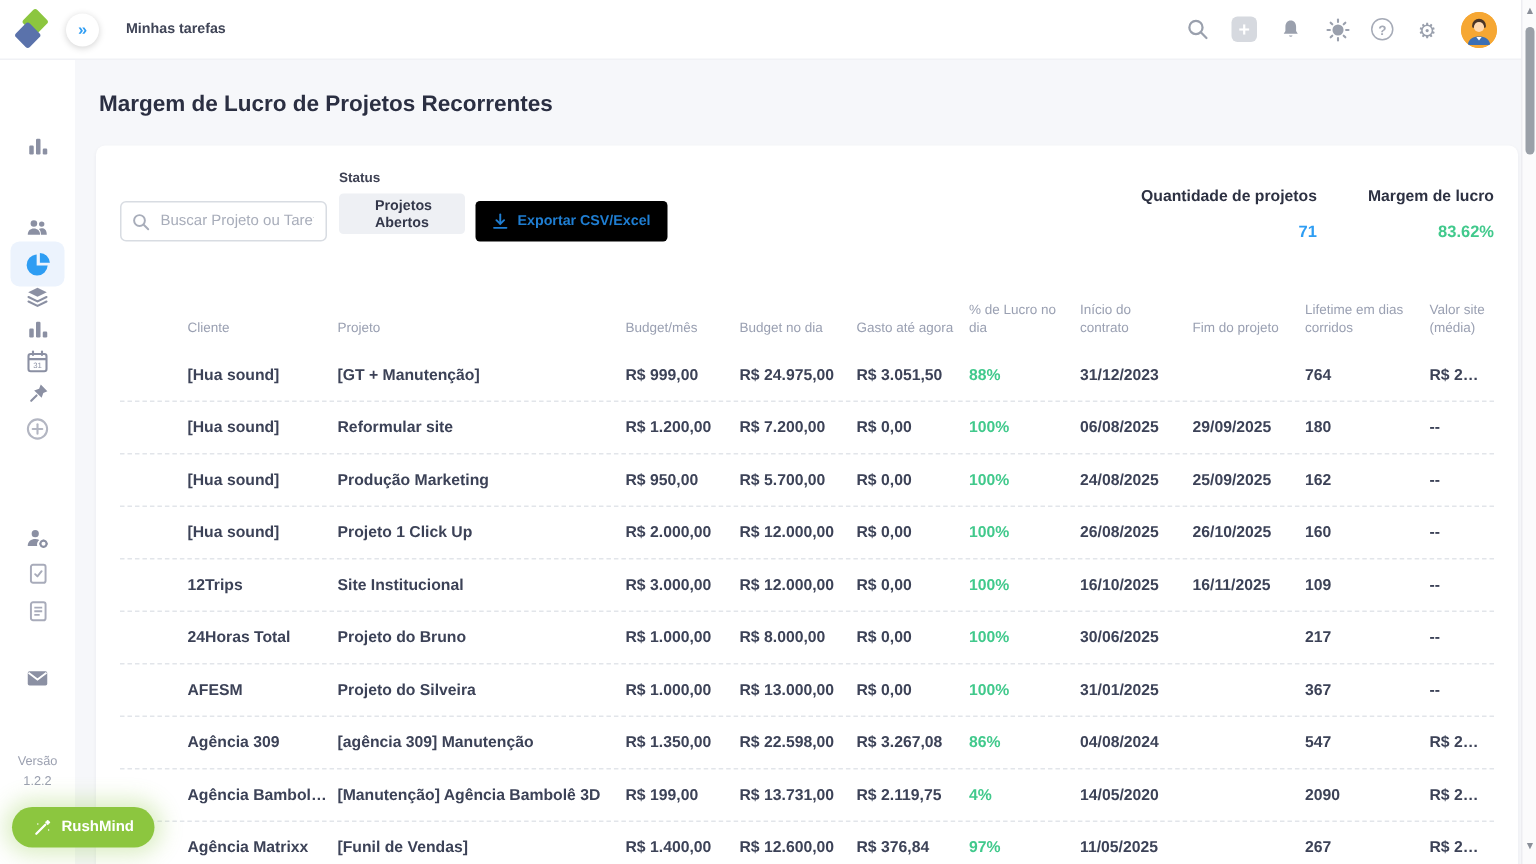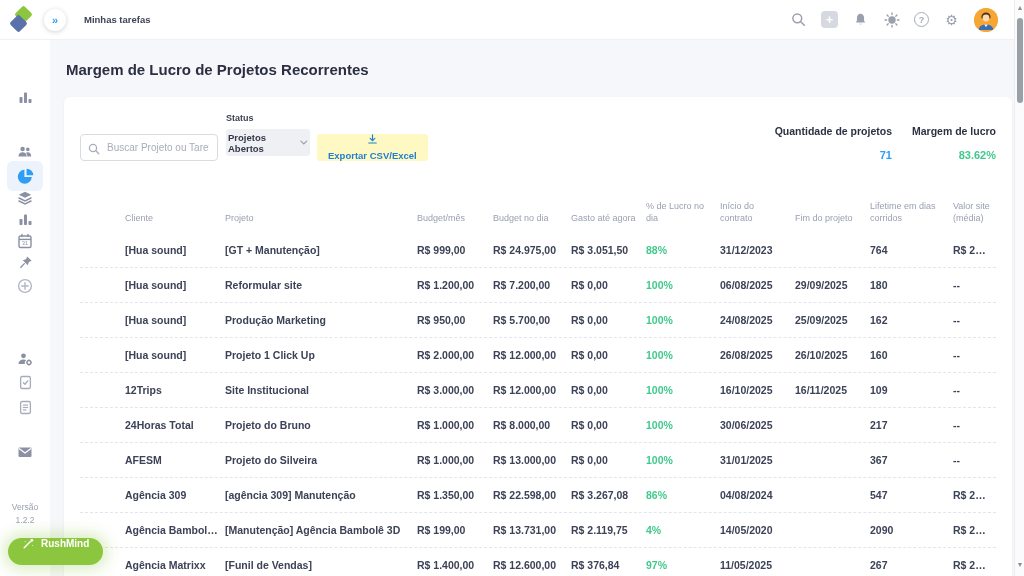--- a/index.html
+++ b/index.html
@@ -44,47 +44,47 @@
 
   .filter-row { display:flex; }
   .search-box { position:relative; align-self:flex-end; }
   .search-box input { width:138px; height:27px; border:1px solid #d8dce2; border-radius:4px;
     padding:0 8px 0 26px; font-size:10px; color:#3c4257; outline:none; font-family:"Liberation Sans",sans-serif; }
   .search-box input::placeholder { color:#a8adba; }
   .search-box .mag { position:absolute; left:8px; top:7px; }
   .status-group { margin-left:8px; display:flex; flex-direction:column; }
   .status-label { font-size:9px; font-weight:bold; color:#3f4254; margin-bottom:6px; }
   .dropdown { width:84px; height:27px; background:#eef0f4; border:none; border-radius:3px; display:flex;
-    align-items:center; justify-content:space-between; padding:0 2px; cursor:pointer; }
+    align-items:center; justify-content:space-between; padding:0 24px; cursor:pointer; }
   .dropdown span { font-size:9.5px; font-weight:bold; color:#33374a; }
-  .export-btn { align-self:flex-end; margin-left:7px; height:27px; padding:0 11px; background:#fef9c3;
+  .export-btn { align-self:flex-end; margin-left:7px; height:27px; padding:0 11px; background:#000000;
     border:none; border-radius:3px; color:#1f7ed2; font-size:9.5px; font-weight:bold; display:flex;
-    align-items:center; gap:6px; cursor:pointer; font-family:"Liberation Sans",sans-serif;flex-direction:column; }
-  .stats { margin-left:auto; display:flex; gap:20px; padding-top:12px; }
+    align-items:center; gap:6px; cursor:pointer; font-family:"Liberation Sans",sans-serif; }
+  .stats { margin-left:auto; display:flex; gap:34px; padding-top:12px; }
   .stat { text-align:right; }
   .stat-label { font-size:10.5px; font-weight:bold; color:#2d3142; }
   .stat-value { margin-top:12px; font-size:11px; font-weight:bold; }
   .stat-value.blue { color:#2e9df3; }
   .stat-value.green { color:#41c98c; }
 
   
   .table { margin-top:40px; }
   .thead { display:flex; align-items:flex-end; padding-bottom:9px; }
   .hcell { font-size:9px; color:#9aa0b2; line-height:1.3; padding-right:6px; }
   .trow { display:flex; align-items:center; height:35px; border-bottom:1px dashed #e2e5ea; }
   .cell { font-size:10.5px; font-weight:bold; color:#3c4257; padding-right:6px; white-space:nowrap;
     overflow:hidden; text-overflow:ellipsis; }
   .cell.green { color:#41c98c; }
   .col0{width:100px;margin-left:45px;} .col1{width:192px;} .col2{width:76px;} .col3{width:78px;} .col4{width:75px;}
   .col5{width:74px;} .col6{width:75px;} .col7{width:75px;} .col8{width:83px;} .col9{flex:1;}
 
   
   .rushmind { position:absolute; left:8px; top:538px; height:27px; padding:0 14px; border:none;
     border-radius:14px; background:#8cc63f; color:#fff; font-size:10px; font-weight:bold; display:flex;
-    gap:7px; cursor:pointer; z-index:10; box-shadow:0 0 14px 5px rgba(140,198,63,.30);
+    align-items:center; gap:7px; cursor:pointer; z-index:10; box-shadow:0 0 14px 5px rgba(140,198,63,.30);
     font-family:"Liberation Sans",sans-serif; }
 
   
   .scrollbar { position:absolute; top:0; right:0; width:10px; height:576px; background:#fbfbfc;
     border-left:1px solid #ededf1; z-index:8; }
   .sb-up { position:absolute; top:4px; left:1px; width:8px; text-align:center; font-size:7px; color:#8a8f99; cursor:pointer; }
   .sb-thumb { position:absolute; top:18px; left:2px; width:6px; height:85px; border-radius:3px; background:#9aa0a8; cursor:pointer; }
   .sb-down { position:absolute; top:561px; left:1px; width:8px; text-align:center; font-size:7px; color:#8a8f99; cursor:pointer; }
 </style>
 </head>

